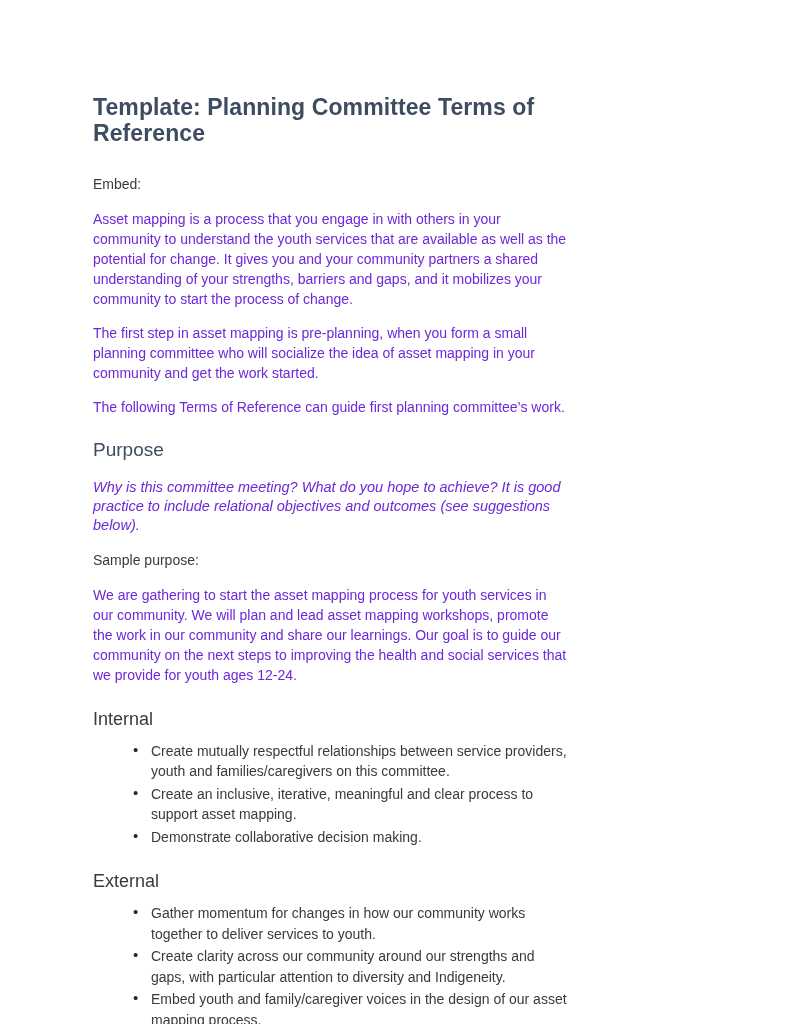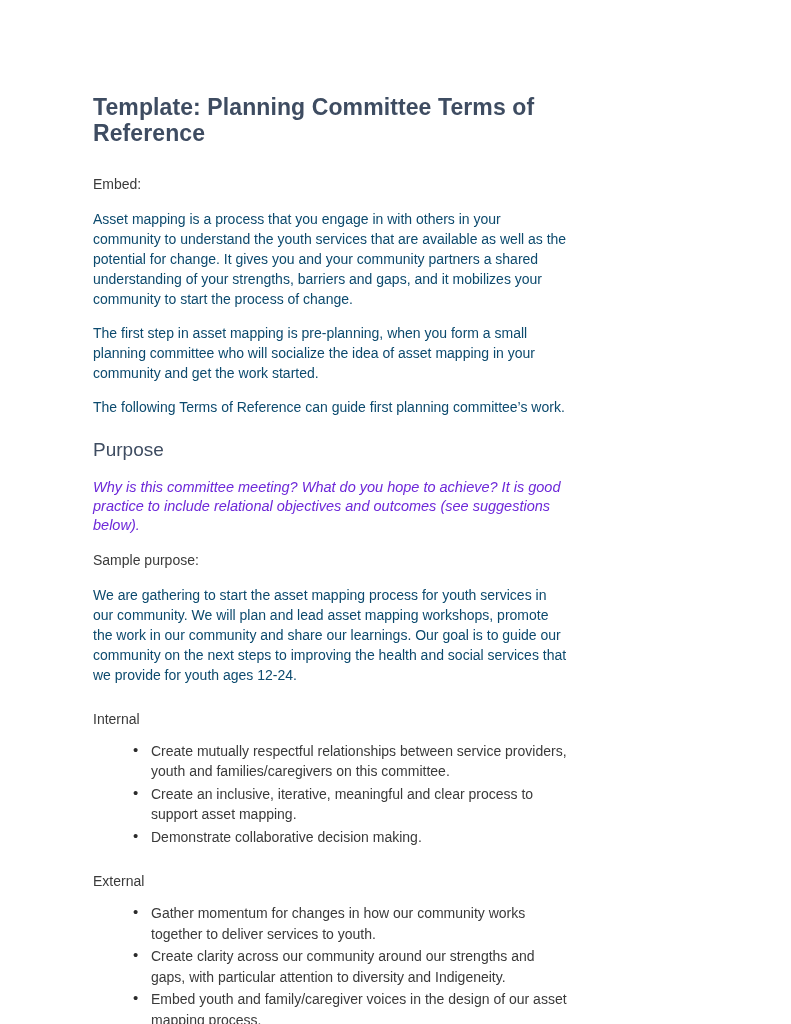--- a/index.html
+++ b/index.html
@@ -33,21 +33,21 @@
   .date-line {
     margin: 0 0 15px 0;
     font-size: 14px;
     line-height: 20px;
     color: #3a3a3a;
   }
   p.body-para {
     margin: 0 0 14px 0;
     font-size: 14px;
     line-height: 20px;
-    color: #0c4a6e;
+    color: #6d28d9;
   }
   h2.section-heading {
     margin: 22px 0 16px 0;
     font-size: 19px;
     line-height: 1.2;
     font-weight: normal;
     color: #3e4c61;
   }
   p.guidance {
     margin: 0 0 15px 0;
@@ -57,21 +57,21 @@
     color: #6d28d9;
   }
   p.label-line {
     margin: 9px 0 15px 0;
     font-size: 14px;
     line-height: 20px;
     color: #3a3a3a;
   }
   p.group-label {
     margin: 24px 0 12px 0;
-    font-size: 14px;
+    font-size: 18px;
     line-height: 20px;
     color: #3a3a3a;
   }
   ul.outcome-list {
     margin: 0 0 10px 0;
     padding: 0 0 0 40px;
     list-style: none;
   }
   ul.outcome-list li {
     position: relative;

